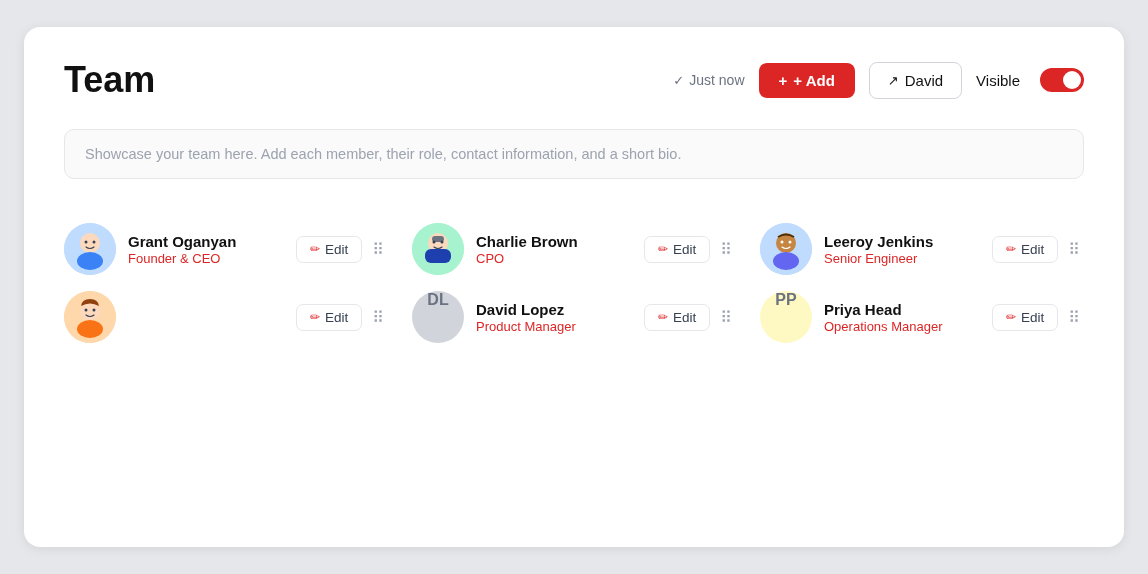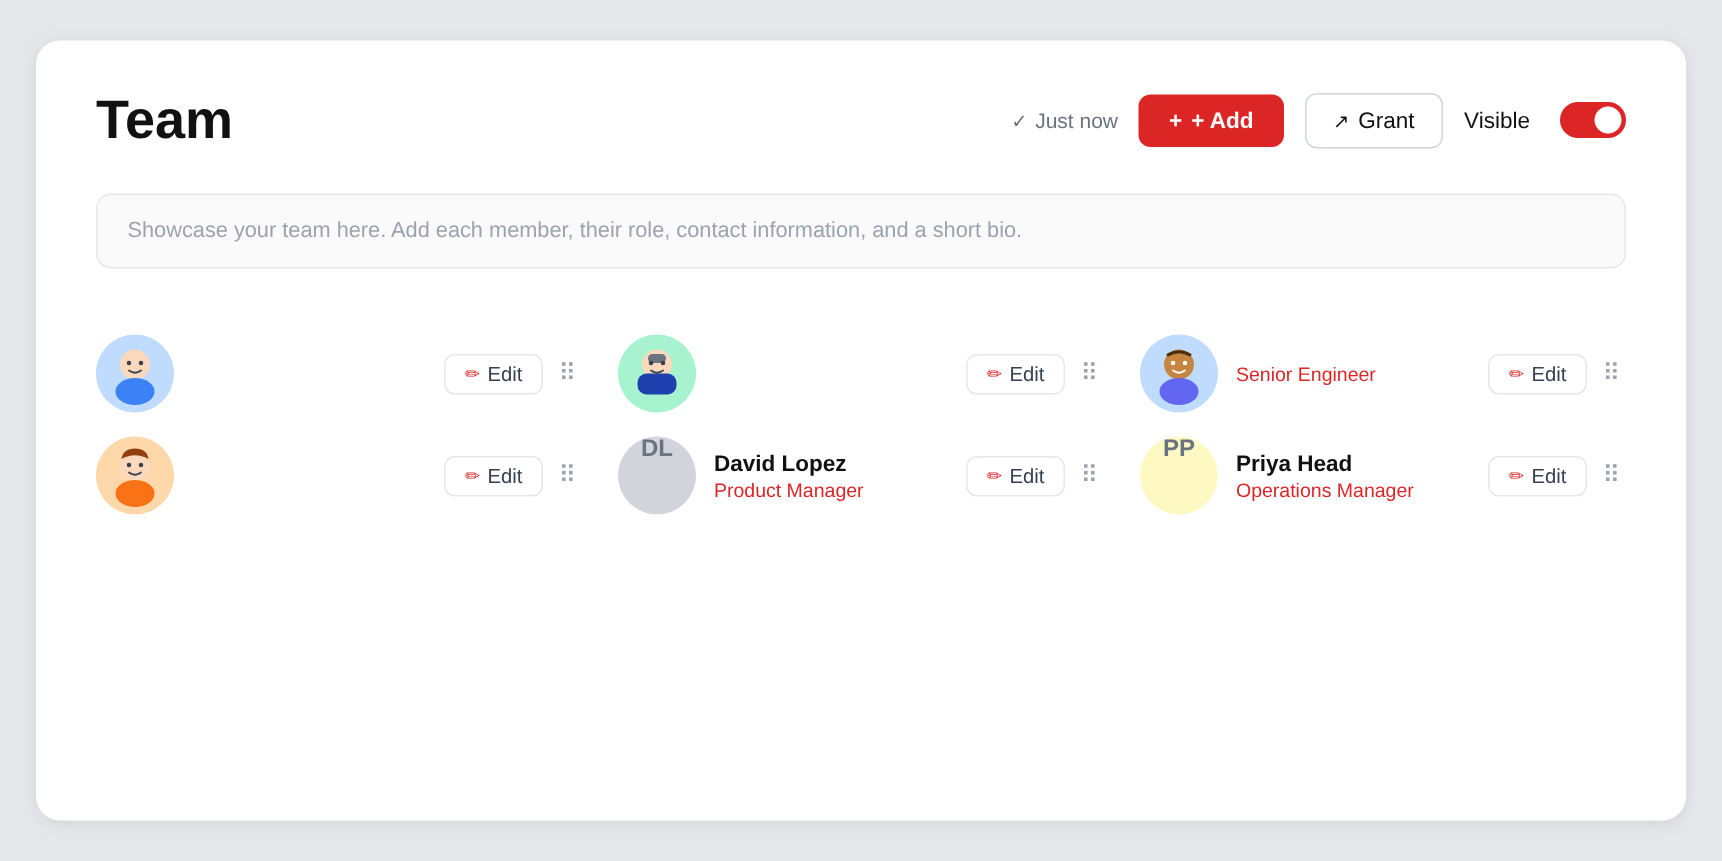--- a/index.html
+++ b/index.html
@@ -199,21 +199,21 @@
       <div class="saved-badge">
         <span class="check-icon">✓</span>
         <span>Just now</span>
       </div>
       <button class="add-btn">
         <span>+</span>
         <span>+ Add</span>
       </button>
       <button class="open-btn">
         <span style="font-size:13px;">↗</span>
-        <span>Grant</span>
+        <span>David</span>
       </button>
       <div class="visible-control">
         <span>Visible</span>
         <label class="toggle">
           <input type="checkbox" checked="" style="">
           <span class="toggle-slider"></span>
         </label>
       </div>
     </div>
   </div>
@@ -227,20 +227,24 @@
     <div class="member-row">
       <div class="avatar avatar-grant">
         <svg class="face-svg" viewBox="0 0 52 52" xmlns="http://www.w3.org/2000/svg">
           <circle cx="26" cy="26" r="26" fill="#bfdbfe"></circle>
           <circle cx="26" cy="20" r="10" fill="#fcd9bd"></circle>
           <ellipse cx="26" cy="38" rx="13" ry="9" fill="#3b82f6"></ellipse>
           <circle cx="22" cy="19" r="1.5" fill="#374151"></circle>
           <circle cx="30" cy="19" r="1.5" fill="#374151"></circle>
           <path d="M22 24 Q26 27 30 24" stroke="#374151" stroke-width="1.2" fill="none" stroke-linecap="round"></path>
         </svg>
+      </div>
+      <div class="member-info">
+        <div class="member-name">Grant Oganyan</div>
+        <div class="member-role">Founder &amp; CEO</div>
       </div>
       <div class="member-actions">
         <button class="edit-btn">
           <span style="color:#dc2626;font-size:12px;">✏</span>
           <span>Edit</span>
         </button>
         <span class="drag-icon">⠿</span>
       </div>
     </div>
 
@@ -249,20 +253,24 @@
         <svg class="face-svg" viewBox="0 0 52 52" xmlns="http://www.w3.org/2000/svg">
           <circle cx="26" cy="26" r="26" fill="#a7f3d0"></circle>
           <circle cx="26" cy="20" r="10" fill="#fcd9bd"></circle>
           <rect x="13" y="26" width="26" height="14" rx="6" fill="#1e40af"></rect>
           <rect x="20" y="13" width="12" height="6" rx="3" fill="#6b7280"></rect>
           <circle cx="22" cy="19" r="1.5" fill="#374151"></circle>
           <circle cx="30" cy="19" r="1.5" fill="#374151"></circle>
           <path d="M22 24 Q26 27 30 24" stroke="#374151" stroke-width="1.2" fill="none" stroke-linecap="round"></path>
         </svg>
       </div>
+      <div class="member-info">
+        <div class="member-name">Charlie Brown</div>
+        <div class="member-role">CPO</div>
+      </div>
       <div class="member-actions">
         <button class="edit-btn">
           <span style="color:#dc2626;font-size:12px;">✏</span>
           <span>Edit</span>
         </button>
         <span class="drag-icon">⠿</span>
       </div>
     </div>
 
     <div class="member-row">
@@ -271,20 +279,21 @@
           <circle cx="26" cy="26" r="26" fill="#bfdbfe"></circle>
           <circle cx="26" cy="20" r="10" fill="#c68642"></circle>
           <ellipse cx="26" cy="38" rx="13" ry="9" fill="#6366f1"></ellipse>
           <circle cx="22" cy="19" r="1.5" fill="#fff"></circle>
           <circle cx="30" cy="19" r="1.5" fill="#fff"></circle>
           <path d="M22 24 Q26 27 30 24" stroke="#fff" stroke-width="1.2" fill="none" stroke-linecap="round"></path>
           <path d="M18 14 Q26 9 34 14" stroke="#4b2e0a" stroke-width="2" fill="none"></path>
         </svg>
       </div>
       <div class="member-info">
+        <div class="member-name">Leeroy Jenkins</div>
         <div class="member-role">Senior Engineer</div>
       </div>
       <div class="member-actions">
         <button class="edit-btn">
           <span style="color:#dc2626;font-size:12px;">✏</span>
           <span>Edit</span>
         </button>
         <span class="drag-icon">⠿</span>
       </div>
     </div>

